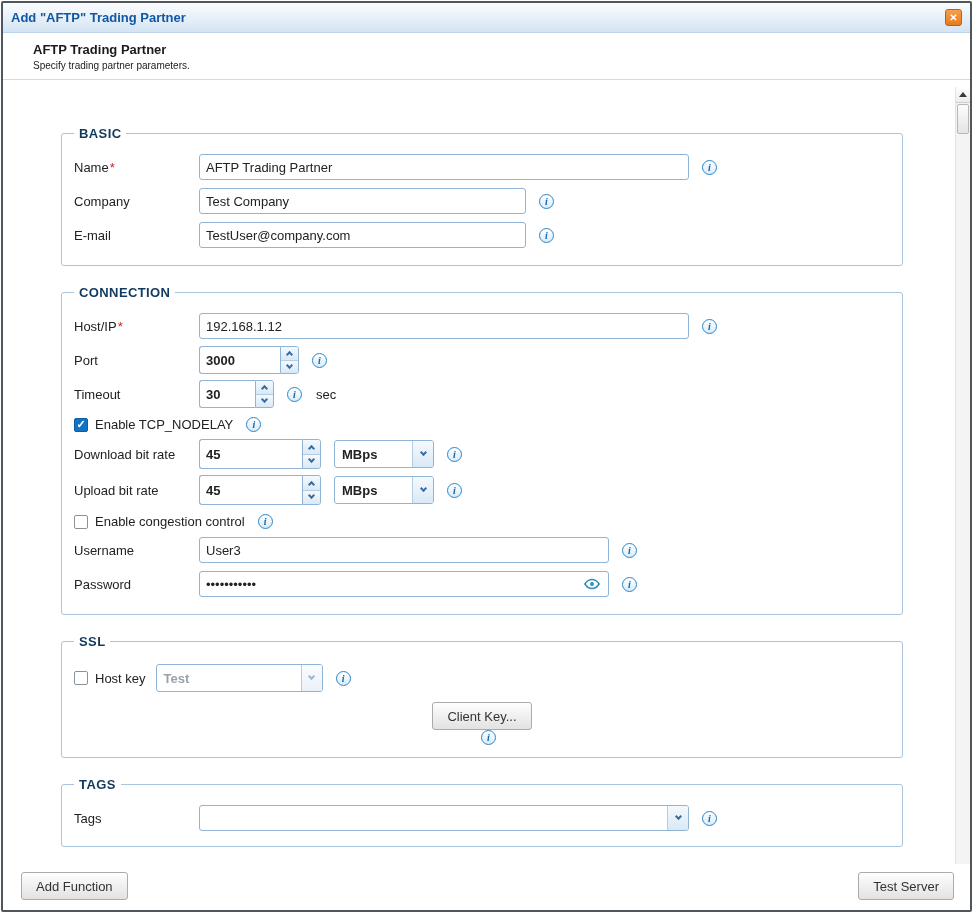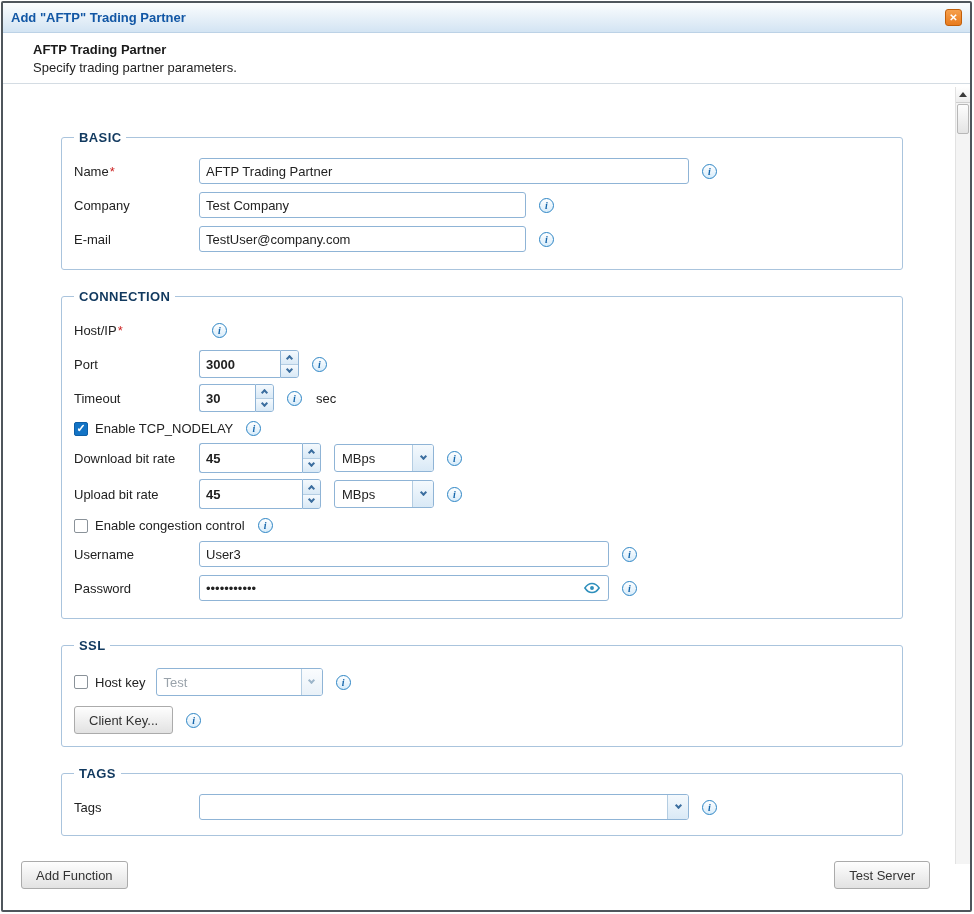--- a/index.html
+++ b/index.html
@@ -21,21 +21,21 @@
   .titlebar .title { color:#1257a5; font-weight:bold; flex:1; font-size:13px; }
   .close-btn {
     width:17px; height:17px; background:linear-gradient(#f6a04c,#e87a1d);
     border:1px solid #c25f0a; border-radius:3px; color:#fff; font-weight:bold;
     font-size:10px; line-height:1; display:flex; align-items:center; justify-content:center; cursor:pointer;
   }
   
   .dialog-body { position:absolute; top:30px; bottom:46px; left:0; right:0; background:#fff; }
   .header { padding:9px 16px 8px 30px; border-bottom:1px solid #d4dce3; }
   .h-title { font-weight:bold; font-size:13px; color:#1a1a1a; }
-  .h-sub { font-size:13px; margin-top:3px; color:#222; }
+  .h-sub { font-size:10px; margin-top:3px; color:#222; }
   .fields { padding:46px 0 12px 58px; }
   fieldset {
     width:842px; border:1px solid #aac4dd; border-radius:3px;
     margin:0 0 19px 0; padding:6px 12px 10px 12px;
   }
   legend { font-weight:bold; color:#11395f; padding:0 5px; font-size:13px; letter-spacing:0.4px; }
   .row { display:flex; align-items:center; margin:6px 0; min-height:28px; }
   .lbl { width:125px; flex-shrink:0; color:#222; }
   .req { color:#cc2222; margin-left:1px; }
   .txt {
@@ -57,21 +57,21 @@
   .spinner .txt { border-radius:3px 0 0 3px; border-right:none; height:100%; flex:1; min-width:0;font-weight:bold; }
   .spin-btns { width:19px; display:flex; flex-direction:column; border:1px solid #8fb4d6; border-radius:0 3px 3px 0; overflow:hidden; background:#e8f2fa; }
   .spin-btn { flex:1; background:linear-gradient(#f4f9fd,#d9e9f6); display:flex; align-items:center; justify-content:center; cursor:pointer; }
   .spin-btn + .spin-btn { border-top:1px solid #b4cde2; }
   .chev { width:5px; height:5px; border-right:2px solid #3c6e9f; border-bottom:2px solid #3c6e9f; }
   .chev.up { transform:rotate(-135deg); margin-top:3px; }
   .chev.down { transform:rotate(45deg); margin-bottom:3px; }
   .sp100 { width:100px; } .sp75 { width:75px; } .sp122 { width:122px; }
   
   .combo { display:flex; height:28px; border:1px solid #8fb4d6; border-radius:3px; background:#fff; overflow:hidden; align-items:stretch; }
-  .combo-text { flex:1; display:flex; align-items:center; padding:0 7px; color:#222; }
+  .combo-text { flex:1; display:flex; align-items:center; padding:0 7px; color:#222;font-weight:bold; }
   .combo-trigger { width:21px; background:linear-gradient(#f4f9fd,#d9e9f6); border-left:1px solid #b4cde2; display:flex; align-items:center; justify-content:center; cursor:pointer; }
   .combo.disabled .combo-text { color:#9aa3ab; }
   .combo.disabled .combo-trigger { background:linear-gradient(#fafcfe,#e9f1f8); }
   .combo.disabled .combo-trigger .chev { border-color:#9db6ca; }
   .cmb100 { width:100px; margin-left:13px; } .cmb167 { width:167px; } .cmb490 { width:490px; height:26px; }
   
   .cb-row { display:flex; align-items:center; margin:9px 0 7px 0; }
   .cb {
     width:14px; height:14px; border:1px solid #8a9299; border-radius:2px; background:#fff;
     display:inline-flex; align-items:center; justify-content:center; cursor:pointer; flex-shrink:0;
@@ -81,22 +81,22 @@
   .cb-lbl { margin-left:7px; }
   
   .pw-wrap { position:relative; display:inline-flex; align-items:center; }
   .eye { position:absolute; right:8px; display:inline-flex; cursor:pointer; }
   
   .btn {
     height:28px; padding:0 14px; background:linear-gradient(#fefefe,#e2e2e2);
     border:1px solid #ababab; border-radius:3px;
     font:13px "Liberation Sans", sans-serif; color:#333; cursor:pointer;
   }
-  .ssl-btn-row { display:flex; align-items:center; margin:10px 0 2px 0; }
-  .action-row { display:flex; justify-content:space-between; align-items:center; padding:13px 40px 0 18px; }
+  .ssl-btn-row { display:flex; align-items:center; margin:10px 0 2px 0;flex-direction:column; }
+  .action-row { display:flex; justify-content:space-between; align-items:center; padding:13px 16px 0 18px; }
   
   .footer {
     position:absolute; left:0; right:0; bottom:0; height:46px;
     background:linear-gradient(#f7f7f7,#e7e7e7); border-top:1px solid #cfcfcf;
     display:flex; align-items:center; justify-content:flex-end; gap:8px; padding:0 10px;
   }
   .footer .btn { min-width:72px; }
   
   .scrollbar {
     position:absolute; right:0; top:54px; bottom:0; width:15px;
@@ -150,20 +150,21 @@
           <input class="txt w327" value="TestUser@company.com" style="">
           <span class="info">i</span>
         </div>
       </fieldset>
 
       <fieldset>
         <legend>CONNECTION</legend>
 
         <div class="row">
           <span class="lbl"><span>Host/IP</span><span class="req">*</span></span>
+          <input class="txt w490" value="192.168.1.12" style="">
           <span class="info">i</span>
         </div>
 
         <div class="row">
           <span class="lbl">Port</span>
           <span class="spinner sp100">
             <input class="txt" value="3000" style="">
             <span class="spin-btns">
               <span class="spin-btn">
                   <span class="chev up"></span>

